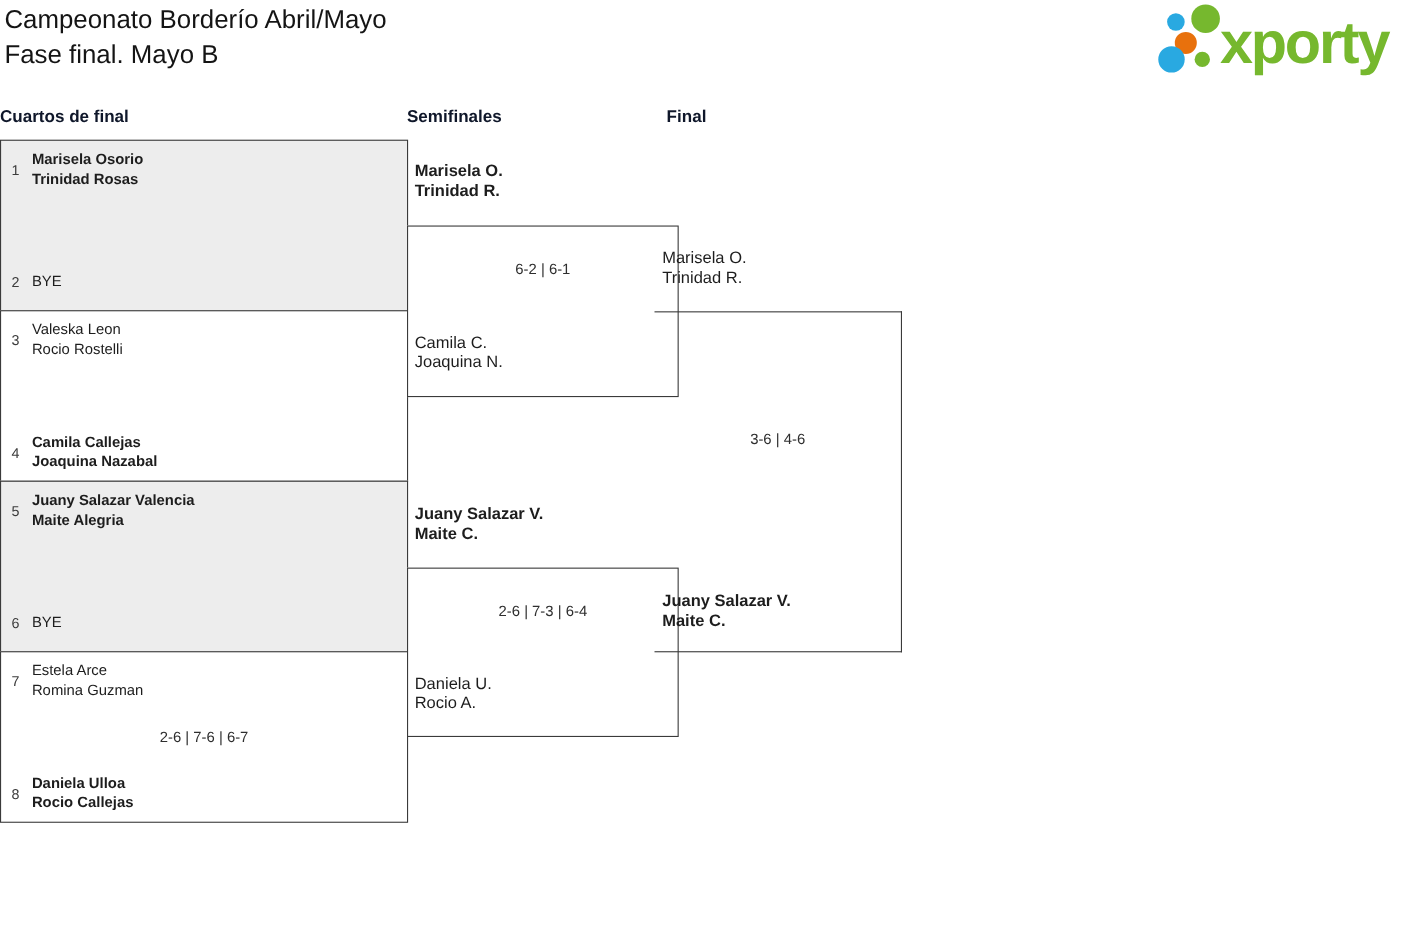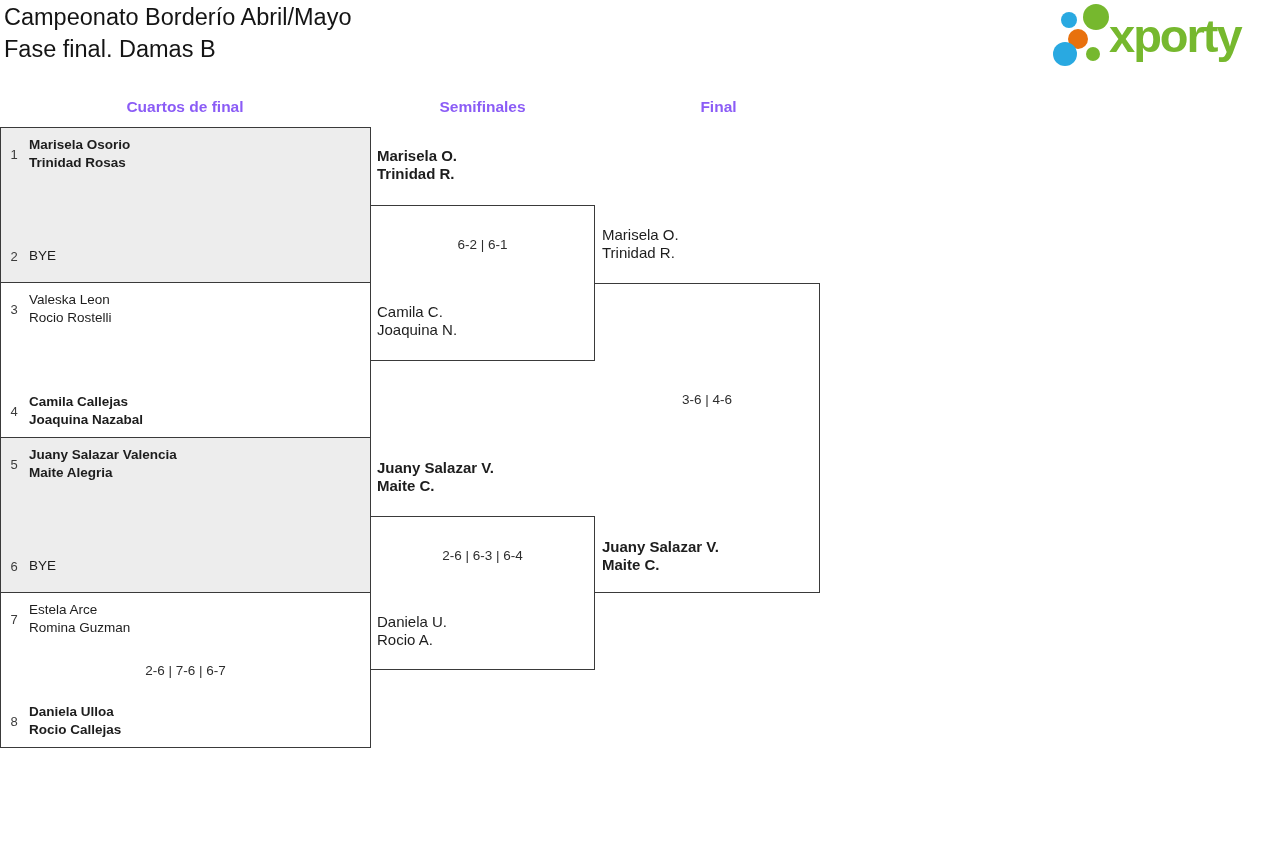--- a/index.html
+++ b/index.html
@@ -10,42 +10,42 @@
   }
   
   .title-block { position:absolute; left:4px; top:1px; font-size:23.5px; font-weight:normal; line-height:32px; color:#141414; }
   .logo { position:absolute; left:1050px; top:0; width:230px; height:74px; cursor:pointer; }
   .dot { position:absolute; border-radius:50%; }
   .d1 { left:11px; top:12px; width:16px; height:16px; }
   .d2 { left:33px; top:4px;  width:26px; height:26px; }
   .d3 { left:18px; top:29px; width:20px; height:20px; }
   .d4 { left:3px;  top:42px; width:24px; height:24px; }
   .d5 { left:36px; top:47px; width:14px; height:14px; }
-  .logo-text { position:absolute; left:59px; top:8px; font-size:47px; font-weight:bold; letter-spacing:-2px;text-align:center; }
+  .logo-text { position:absolute; left:59px; top:8px; font-size:54px; font-weight:bold; letter-spacing:-2px;text-align:center; }
   
-  .col-header { position:absolute; top:98px; font-size:15.5px; font-weight:bold; text-align:center; color:#8b5cf6; }
+  .col-header { position:absolute; top:98px; font-size:15.5px; font-weight:bold; text-align:left; color:#0f172a; }
   .ch1 { left:0;     width:370px; }
   .ch2 { left:370px; width:225px; }
   .ch3 { left:606px; width:225px; }
   
   .match { position:absolute; border:1px solid #3a3a3a; background:#fff; }
   .qf { left:0; width:371px; display:flex; flex-direction:column; justify-content:space-between; }
   .qf.shaded { background:#ededed; }
   .qf1 { top:127px; height:156px; }
   .qf2 { top:282px; height:156px; }
   .qf3 { top:437px; height:156px; }
   .qf4 { top:592px; height:156px; }
   .team-row { display:flex; align-items:center; height:52px; padding-left:6px; }
   .seed { width:14px; font-size:13px; color:#3c3c3c; text-align:center; flex:none; }
   .names { margin-left:8px; font-size:13.5px; line-height:18px; }
   .nline { display:block; }
   .bold { font-weight:bold; }
   .score { position:absolute; left:0; right:0; text-align:center; font-size:13.5px; color:#2e2e2e; }
   .qf .score { top:50%; transform:translateY(-50%); }
-  .sf { left:370px; width:225px; }
+  .sf { left:370px; width:247px; }
   .sf1 { top:205px; height:156px; }
   .sf2 { top:516px; height:154px; }
   .sf .score { top:31px; }
   .final-box { position:absolute; left:595px; top:283px; width:225px; height:310px; border:1px solid #3a3a3a; border-left:none; background:transparent; }
   .final-box .score { top:108px; }
   
   .pair-label { position:absolute; font-size:15px; line-height:18px; }
   .l-sf1-top    { left:377px; top:147px; }
   .l-sf1-bottom { left:377px; top:303px; }
   .l-sf2-top    { left:377px; top:459px; }
@@ -53,21 +53,21 @@
   .l-final-top    { left:602px; top:226px; }
   .l-final-bottom { left:602px; top:538px; }
 </style>
 </head>
 <body>
 
 <div class="page">
 
   <div class="title-block">
     <div>Campeonato Borderío Abril/Mayo</div>
-    <div>Fase final. Damas B</div>
+    <div>Fase final. Mayo B</div>
   </div>
 
   <div class="logo">
     <div class="dot d1" style="background: rgb(41, 169, 225);"></div>
     <div class="dot d2" style="background: rgb(118, 184, 46);"></div>
     <div class="dot d3" style="background: rgb(232, 113, 13);"></div>
     <div class="dot d4" style="background: rgb(41, 169, 225);"></div>
     <div class="dot d5" style="background: rgb(118, 184, 46);"></div>
     <div class="logo-text" style="color: rgb(118, 184, 46);">xporty</div>
   </div>
@@ -144,21 +144,21 @@
         <span class="nline">Daniela Ulloa</span>
         <span class="nline">Rocio Callejas</span>
       </span>
     </div>
   </div>
 
   <div class="match sf sf1">
     <div class="score">6-2 | 6-1</div>
   </div>
   <div class="match sf sf2">
-    <div class="score">2-6 | 6-3 | 6-4</div>
+    <div class="score">2-6 | 7-3 | 6-4</div>
   </div>
 
   <div class="final-box">
     <div class="score">3-6 | 4-6</div>
   </div>
 
   <div class="pair-label l-sf1-top bold">
     <span class="nline">Marisela O.</span>
     <span class="nline">Trinidad R.</span>
   </div>

